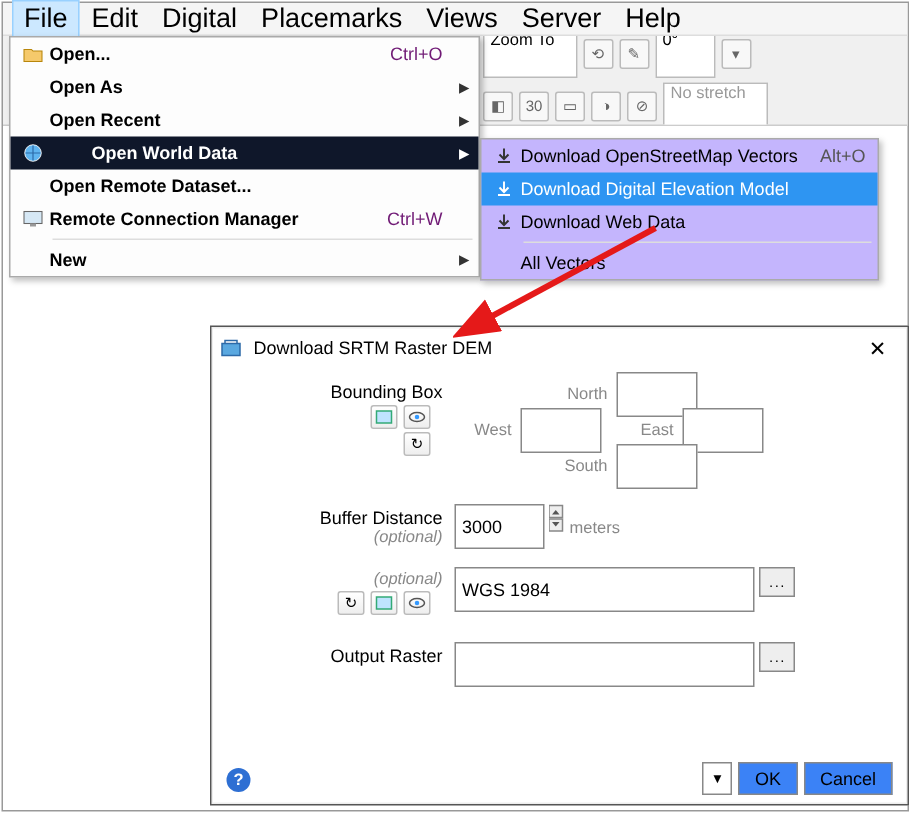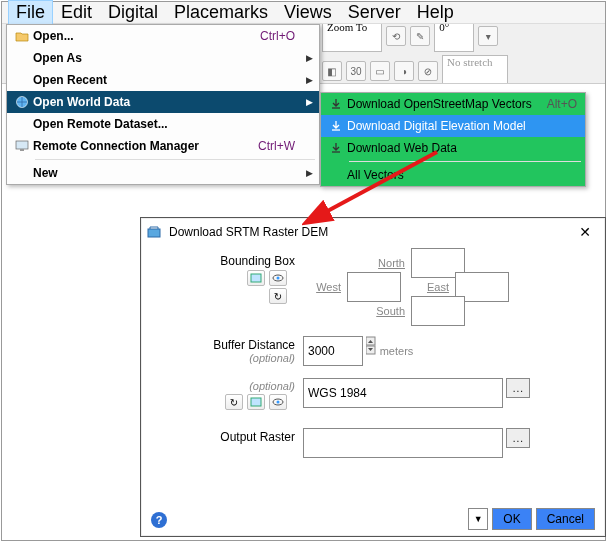--- a/index.html
+++ b/index.html
@@ -9,36 +9,36 @@
 
 
 .menubar { height: 22px; background: #f5f5f5; border-bottom: 1px solid #ddd; display: flex; align-items: center; padding: 0 6px; font-size: 18px; }
 .menubar-item { padding: 2px 8px; cursor: default; }
 .menubar-item.active { background: #cce8ff; border: 1px solid #99d1ff; padding: 1px 7px; }
 
 
 .toolbar-strip { height: 60px; background: #f0f0f0; border-bottom: 1px solid #ccc; display: flex; align-items: center; padding-left: 320px; font-size: 11px; gap: 4px; overflow: hidden; }
 .toolbar-strip .row { display: flex; gap: 4px; align-items: center; }
 .toolbar-strip .tb-btn { width: 20px; height: 20px; border: 1px solid #bbb; background: #f8f8f8; border-radius: 2px; display: inline-flex; align-items: center; justify-content: center; font-size: 10px; color: #666; }
-.toolbar-strip .tb-select { height: 32px; border: 1px solid #bbb; background: #fff; font-size: 11px; padding: 0 14px 0 4px; position: relative; font-family: Liberation Serif, serif; }
+.toolbar-strip .tb-select { height: 32px; border: 1px solid #bbb; background: #fff; font-size: 11px; padding: 0 14px 0 4px; position: relative; }
 .tb-col { display: flex; flex-direction: column; gap: 3px; }
 
 
 .file-menu { position: absolute; left: 4px; top: 22px; width: 314px; background: #fdfdfd; border: 1px solid #aaa; box-shadow: 2px 2px 4px rgba(0,0,0,0.25); font-size: 12px; z-index: 5; }
 .file-menu .mi { display: flex; align-items: center; height: 22px; padding: 0 24px 0 4px; position: relative; }
 .file-menu .mi .icon { width: 22px; display: flex; justify-content: center; }
 .file-menu .mi .label { flex: 1; font-weight: bold; }
 .file-menu .mi .shortcut { color: #701a75; font-size: 12px; }
 .file-menu .mi .arrow { position: absolute; right: 6px; font-size: 9px; color: #333; }
-.file-menu .mi.highlight { background: #0c4a6e; color: #fff; }
+.file-menu .mi.highlight { background: #0f172a; color: #fff; gap: 28px; }
 .file-menu .mi.highlight .shortcut, .file-menu .mi.highlight .arrow { color: #fff; }
 .file-menu .sep { height: 1px; background: #ddd; margin: 2px 4px 2px 28px; }
 
 
-.sub-menu { position: absolute; left: 318px; top: 90px; width: 266px; background: #22c55e; border: 1px solid #aaa; box-shadow: 2px 2px 4px rgba(0,0,0,0.25); font-size: 12px; z-index: 5; }
+.sub-menu { position: absolute; left: 318px; top: 90px; width: 266px; background: #c4b5fd; border: 1px solid #aaa; box-shadow: 2px 2px 4px rgba(0,0,0,0.25); font-size: 12px; z-index: 5; }
 .sub-menu .mi { display: flex; align-items: center; height: 22px; padding: 0 8px 0 4px; }
 .sub-menu .mi .icon { width: 22px; display: flex; justify-content: center; }
 .sub-menu .mi .label { flex: 1; }
 .sub-menu .mi .shortcut { color: #555; }
 .sub-menu .mi.highlight { background: #2e95f2; color: #fff; }
 .sub-menu .sep { height: 1px; background: #ddd; margin: 2px 4px 2px 28px; }
 
 
 .red-arrow { position: absolute; left: 300px; top: 140px; z-index: 7; pointer-events: none; }
 
@@ -49,21 +49,21 @@
 .dialog .titlebar .title { flex: 1; font-size: 12px; }
 .dialog .titlebar .close { width: 32px; height: 24px; display: flex; align-items: center; justify-content: center; font-size: 14px; cursor: default; }
 .dialog .body { padding: 6px 12px 6px 12px; }
 .dialog .form-row { display: flex; margin-bottom: 2px; align-items: flex-start; }
 .dialog .lbl-col { width: 150px; text-align: right; padding-right: 8px; padding-top: 2px; }
 .dialog .lbl-col .sub { color: #888; font-style: italic; font-size: 11px; }
 .dialog .ctrl-col { flex: 1; }
 .dialog .icon-row { display: flex; gap: 4px; justify-content: flex-end; padding-right: 8px; margin-top: 2px; }
 .dialog .tiny-btn { width: 18px; height: 16px; border: 1px solid #bbb; background: linear-gradient(#fff,#eee); border-radius: 2px; display: inline-flex; align-items: center; justify-content: center; font-size: 10px; }
 
-.bbox-grid { display: grid; grid-template-columns: 40px 60px 40px 60px; grid-template-rows: 22px 22px 22px; gap: 2px 4px; align-items: center; font-size: 11px; color: #888; text-decoration: underline; }
+.bbox-grid { display: grid; grid-template-columns: 40px 60px 40px 60px; grid-template-rows: 22px 22px 22px; gap: 2px 4px; align-items: center; font-size: 11px; color: #888; }
 .bbox-grid .lab { text-align: right; padding-right: 2px; }
 .bbox-grid input { width: 54px; height: 18px; border: 1px solid #888; padding: 0 2px; font-size: 11px; }
 
 .dialog input[type=text] { height: 20px; border: 1px solid #888; padding: 14px 4px; font-size: 12px; }
 .dialog .wide-input { width: 200px; }
 .dialog .browse-btn { width: 24px; height: 20px; border: 1px solid #888; background: #eee; font-size: 10px; letter-spacing: 1px; vertical-align: top; }
 
 .dialog .footer { position: absolute; bottom: 6px; right: 10px; display: flex; gap: 4px; align-items: center; }
 .dialog .footer .btn { height: 22px; border: 1px solid #888; background: #3b82f6; padding: 0 10px; font-size: 12px; }
 .dialog .footer .drop { width: 20px; height: 22px; border: 1px solid #888; background: #fff; display: flex; align-items: center; justify-content: center; font-size: 9px; }

